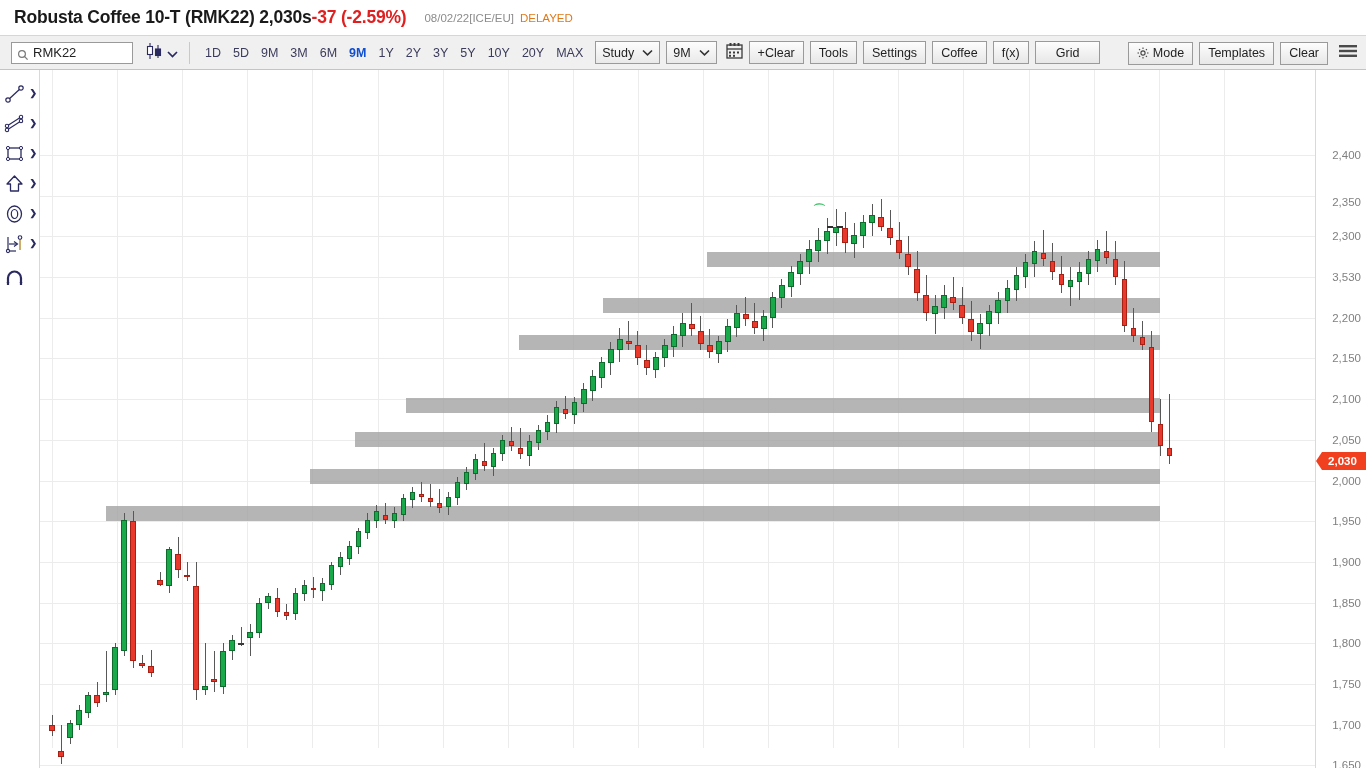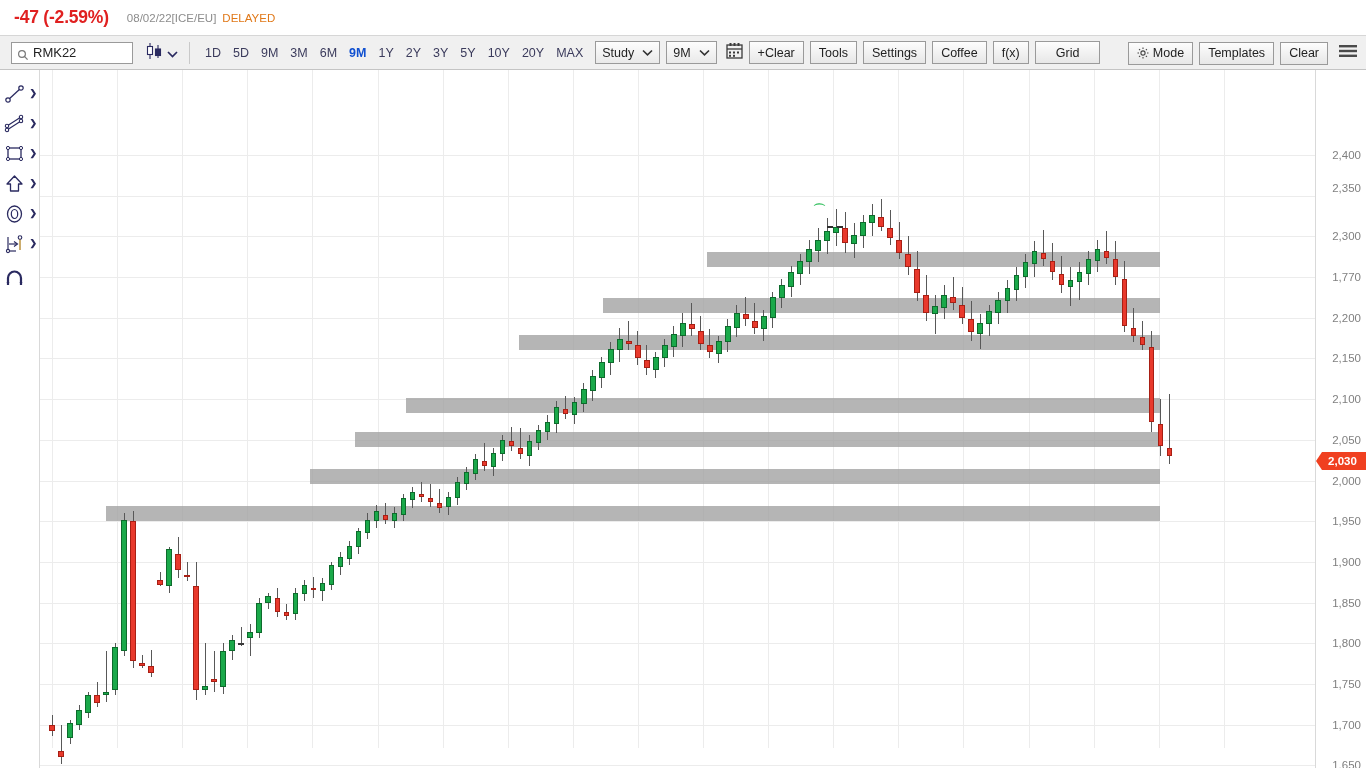--- a/index.html
+++ b/index.html
@@ -155,21 +155,22 @@
     padding-left: 8px; padding-right: 6px;
     transform: translateY(-50%);
     clip-path: polygon(6px 0, 100% 0, 100% 100%, 6px 100%, 0 50%);
     width: 51px;
   }
 </style>
 </head>
 <body>
 
 <div id="header">
-  <span id="sym-change">-47 (-2.59%)</span>
+  <span id="sym-title">Robusta Coffee 10-T (RMK22) 2,030s</span>
+  <span id="sym-change">-37 (-2.59%)</span>
   <span id="quote-meta">08/02/22[ICE/EU]</span>
   <span id="quote-delayed">DELAYED</span>
 </div>
 
 <div id="toolbar">
 
   <div id="search-wrap">
     <span id="search-icon">
       <svg width="12" height="12" viewBox="0 0 12 12">
           <circle cx="5" cy="5" r="3.4" fill="none" stroke="#7a7a7a" stroke-width="1.2"></circle>
@@ -660,23 +661,23 @@
       <div class="candle-wick" style="left: 1120px; top: 329.125px; height: 56.9625px;"></div>
       <div class="candle-body down" style="left: 1117.71px; width: 5.58757px; top: 353.538px; height: 22.785px;"></div>
       <div class="candle-wick" style="left: 1129.01px; top: 324.243px; height: 69.9825px;"></div>
       <div class="candle-body down" style="left: 1126.72px; width: 5.58757px; top: 377.95px; height: 8.1375px;"></div>
       <div id="peak-marker" style="left: 773px; top: 131px;">⌒</div>
       <div id="dash-marker" style="left: 787px; top: 156px;"></div>
     </div>
 
   <div id="yaxis">
       <div class="ytick" style="top: 85px;">2,400</div>
-      <div class="ytick" style="top: 118px;">2,350</div>
+      <div class="ytick" style="top: 132px;">2,350</div>
       <div class="ytick" style="top: 166.375px;">2,300</div>
-      <div class="ytick" style="top: 207.062px;">1,770</div>
+      <div class="ytick" style="top: 207.062px;">3,530</div>
       <div class="ytick" style="top: 247.75px;">2,200</div>
       <div class="ytick" style="top: 288.438px;">2,150</div>
       <div class="ytick" style="top: 329.125px;">2,100</div>
       <div class="ytick" style="top: 369.812px;">2,050</div>
       <div class="ytick" style="top: 410.5px;">2,000</div>
       <div class="ytick" style="top: 451.188px;">1,950</div>
       <div class="ytick" style="top: 491.875px;">1,900</div>
       <div class="ytick" style="top: 532.562px;">1,850</div>
       <div class="ytick" style="top: 573.25px;">1,800</div>
       <div class="ytick" style="top: 613.938px;">1,750</div>

